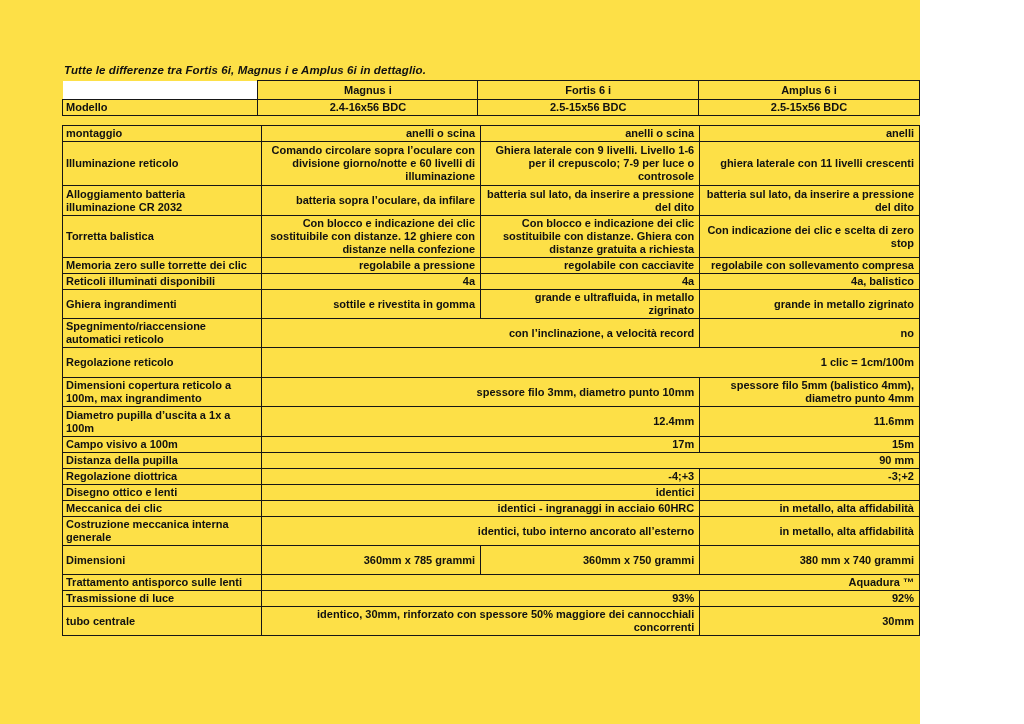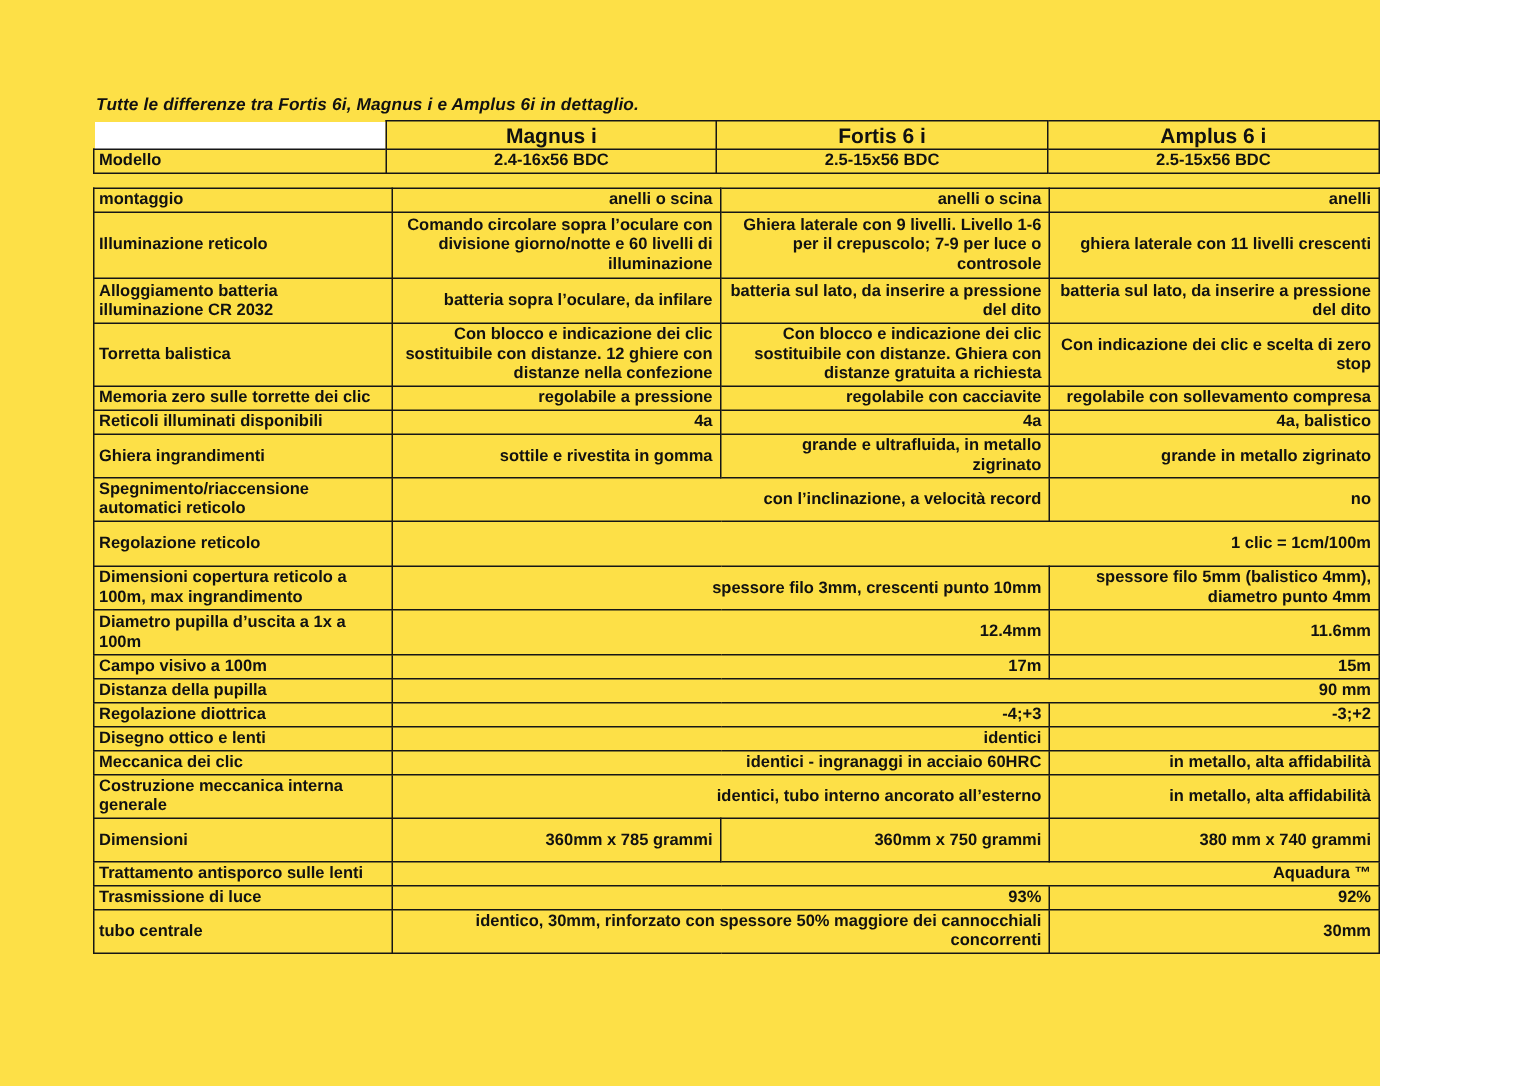--- a/index.html
+++ b/index.html
@@ -45,21 +45,21 @@
     overflow: hidden;
   }
   td.label {
     text-align: left;
     padding-left: 3px;
   }
   td.value {
     text-align: right;
   }
   #header-table td.product {
-    font-size: 14px;
+    font-size: 11px;
     line-height: 16px;
     text-align: center;
   }
   #header-table td.model-value {
     text-align: center;
   }
   td.no-border {
     border: none;
     background: #ffffff;
   }
@@ -171,21 +171,21 @@
           <td class="label">Spegnimento/riaccensione automatici reticolo</td>
           <td class="value" colspan="2">con l’inclinazione, a velocità record</td>
           <td class="value">no</td>
         </tr>
         <tr>
           <td class="label">Regolazione reticolo</td>
           <td class="value" colspan="3">1 clic = 1cm/100m</td>
         </tr>
         <tr>
           <td class="label">Dimensioni copertura reticolo a 100m, max ingrandimento</td>
-          <td class="value" colspan="2">spessore filo 3mm, crescenti punto 10mm</td>
+          <td class="value" colspan="2">spessore filo 3mm, diametro punto 10mm</td>
           <td class="value">spessore filo 5mm (balistico 4mm), diametro punto 4mm</td>
         </tr>
         <tr>
           <td class="label">Diametro pupilla d’uscita a 1x a 100m</td>
           <td class="value" colspan="2">12.4mm</td>
           <td class="value">11.6mm</td>
         </tr>
         <tr>
           <td class="label">Campo visivo a 100m</td>
           <td class="value" colspan="2">17m</td>

